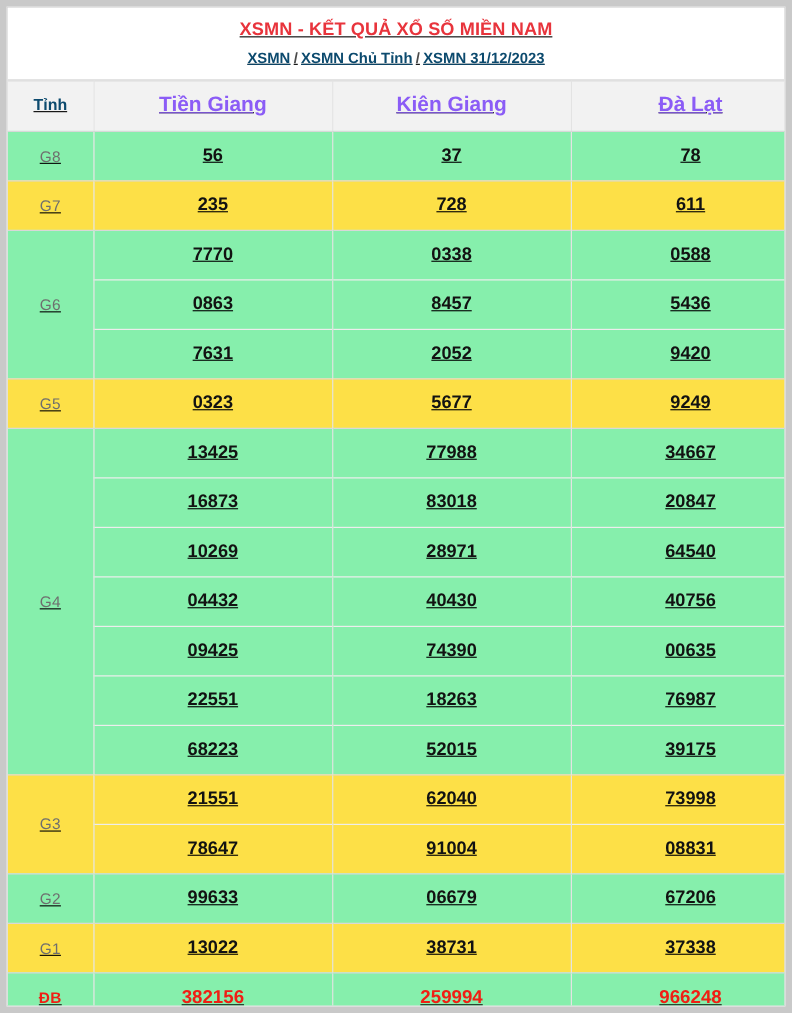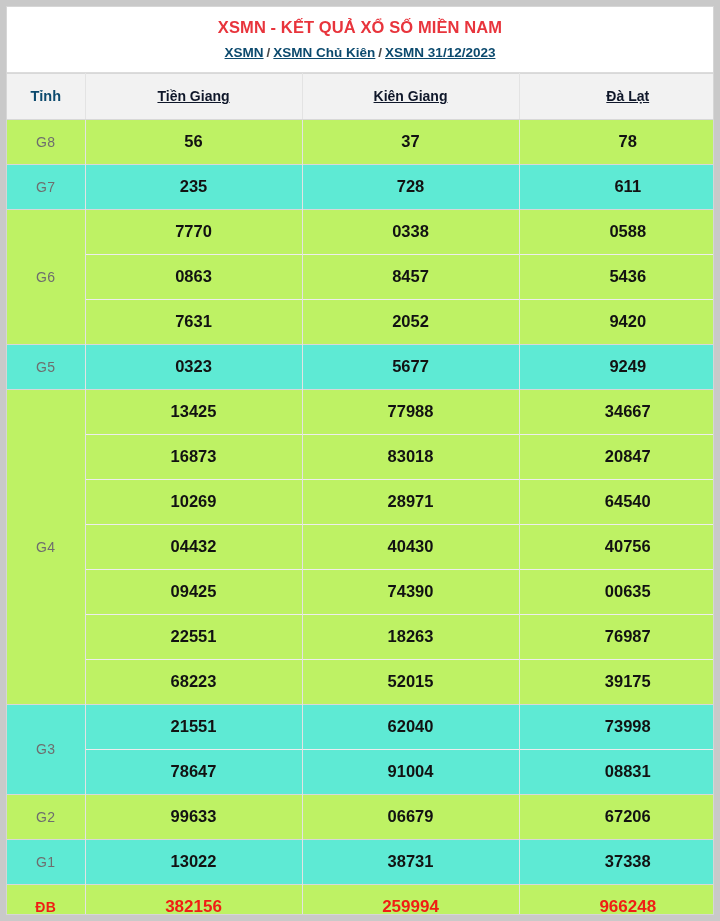--- a/index.html
+++ b/index.html
@@ -16,20 +16,21 @@
   .card {
     position: absolute;
     left: 6px;
     top: 6px;
     width: 708px;
     height: 909px;
     background: #ffffff;
     border: 1px solid #d6d6d6;
     box-sizing: border-box;
     overflow: hidden;
+    text-decoration: underline;
   }
   .header {
     padding: 9px 10px 10px 10px;
     text-align: center;
     background: #ffffff;
     border-bottom: 1px solid #dcdcdc;
   }
   .title {
     color: #e8343c;
     font-size: 16.5px;
@@ -75,42 +76,42 @@
     height: 45px;
     border-bottom: 1px solid #d8d8d8;
     border-top: 1px solid #d8d8d8;
   }
   th.prize-head {
     font-size: 14.5px;
     font-weight: 700;
     color: #0c4a6e;
   }
   th.prov-head a {
-    font-size: 14px;
-    font-weight: 700;
-    color: #0f172a;
+    font-size: 19px;
+    font-weight: 700;
+    color: #8b5cf6;
     text-decoration: underline;
     cursor: pointer;
     text-align: center;
   }
   td.prize-label {
     font-size: 14px;
     color: #6e6e6e;
     font-weight: 400;
     letter-spacing: 0.3px;
   }
   td.num {
     font-size: 16.5px;
     font-weight: 700;
     color: #121212;
     height: 44px;
     margin-left: 15px;
   }
-  tr.shade td { background: #5eead4; }
-  tr.plain td { background: #bef264; }
+  tr.shade td { background: #fde047; }
+  tr.plain td { background: #86efac; }
   tr.grp-start td { border-top: 1px solid #d8d8d8; }
   tr.grp-inner td.num { border-top: 1px solid #ededed; }
   tr.grp-inner td.num:first-of-type { }
   td.db-label {
     color: #f01e14;
     font-weight: 700;
     font-size: 14px;
   }
   td.db-num {
     color: #f01e14;
@@ -119,21 +120,21 @@
   }
 </style>
 </head>
 <body>
 
 <div class="card">
 
   <div class="header">
     <div class="title">XSMN - KẾT QUẢ XỔ SỐ MIỀN NAM</div>
     <div class="breadcrumb">
-      <a>XSMN</a><span class="sep">/</span><a>XSMN Chủ Kiên</a><span class="sep">/</span><a>XSMN 31/12/2023</a>
+      <a>XSMN</a><span class="sep">/</span><a>XSMN Chủ Tỉnh</a><span class="sep">/</span><a>XSMN 31/12/2023</a>
     </div>
   </div>
 
   <table class="results">
     <colgroup>
       <col class="c-prize">
       <col class="c-prov">
       <col class="c-prov">
       <col class="c-prov">
     </colgroup>

